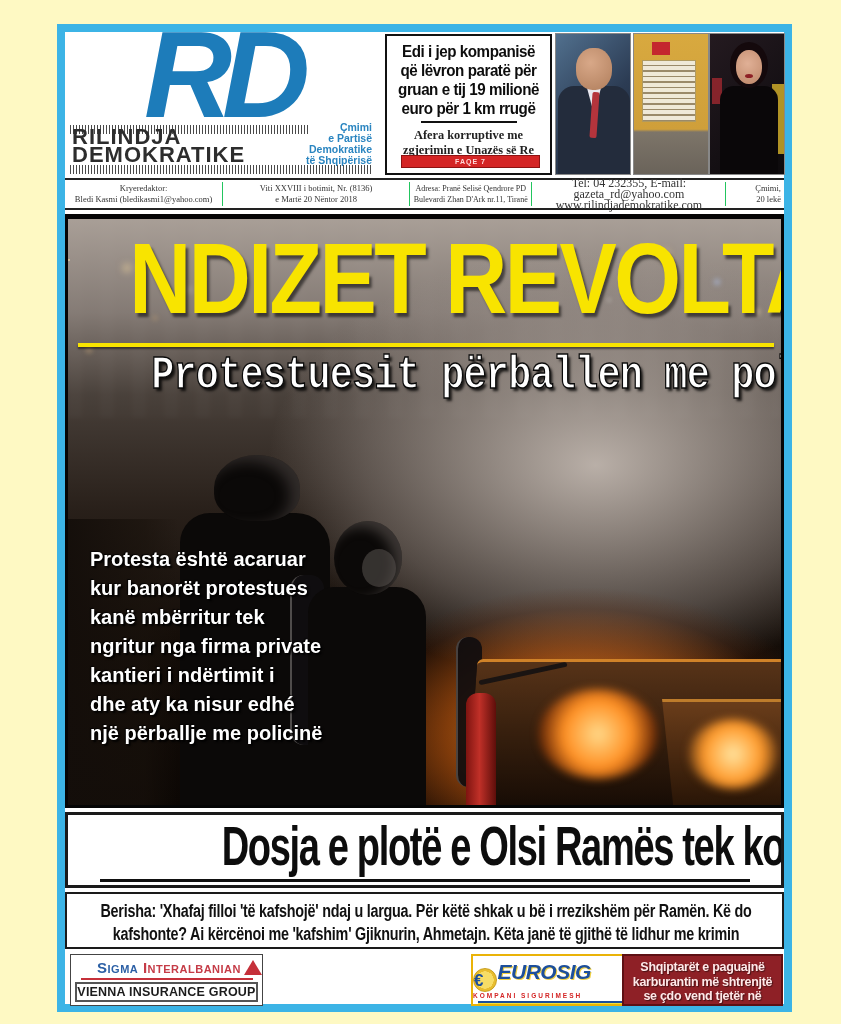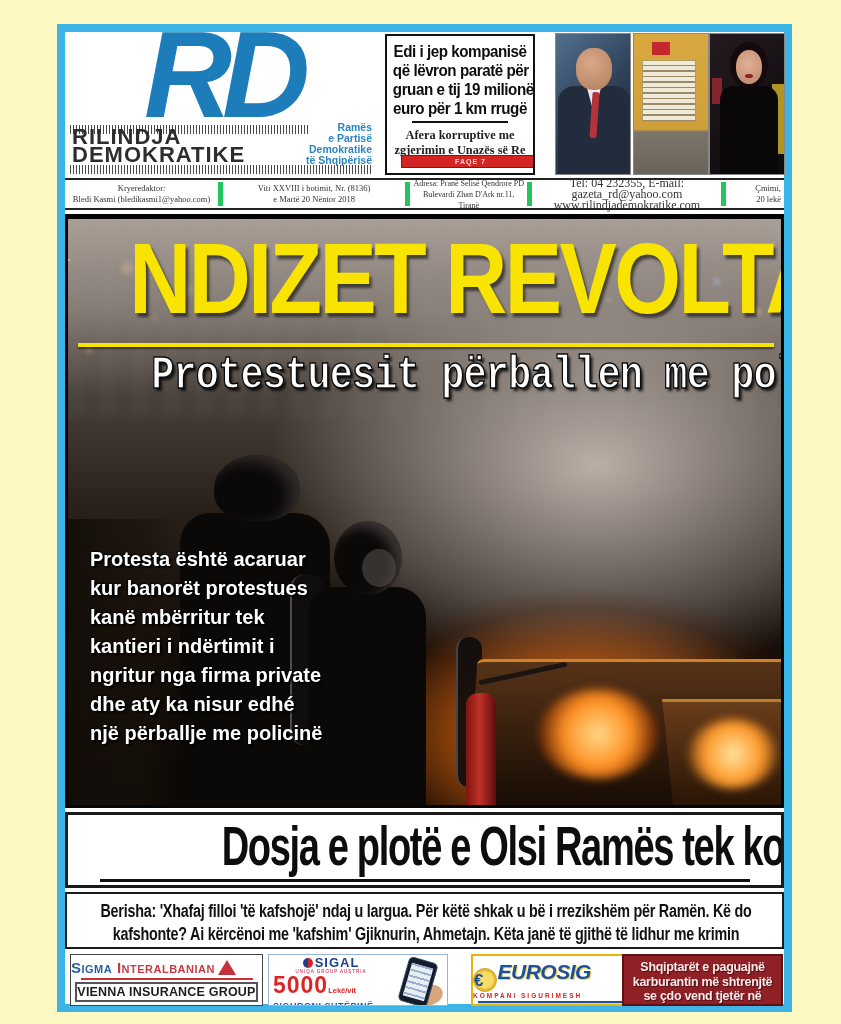--- a/index.html
+++ b/index.html
@@ -14,21 +14,21 @@
              font-size:122px; font-weight:700; font-style:italic; letter-spacing:-10px;
              line-height:118px; text-align:center; }
   .barcode { height:9px; background:repeating-linear-gradient(90deg,#4a4a4a 0 1px,transparent 1px 3px); }
   .bar-top { left:5px; top:93px; width:240px; }
   .bar-bottom { left:5px; top:133px; width:302px; }
   .paper-name { left:7px; top:96px; color:#2d2d2d; font-weight:700; font-size:22px;
                 letter-spacing:1px; line-height:18px; }
   .tagline { left:160px; top:90px; width:147px; text-align:right; color:#2a85c0;
              font-size:10.5px; font-weight:700; line-height:11px; }
 
-  .top-story-box { left:320px; top:2px; width:150px; height:141px; border:2px solid #111;
+  .top-story-box { left:320px; top:2px; width:167px; height:141px; border:2px solid #111;
                    background:#fff; text-align:center; overflow:hidden; }
   .ts-head { margin-top:6px; }
   .ts-line { display:block; white-space:nowrap; transform:scaleX(0.92); transform-origin:center;
              font-size:16.5px; font-weight:800; letter-spacing:-0.5px; line-height:19px; color:#0d0d0d; }
   .ts-underline { width:96px; height:2px; background:#111; margin:3px auto 4px auto; }
   .ts-sub { font-family:"Liberation Serif", serif; font-weight:700; color:#222; }
   .ts-sub-line { display:block; white-space:nowrap; transform:scaleX(0.95); transform-origin:center;
                  font-size:13px; line-height:15px; }
   .page-ref { position:absolute; left:14px; bottom:5px; width:139px; height:13px; background:#d42525;
               border:1px solid #8e1212; color:#ffd9d9; font-size:7px; font-weight:700;
@@ -56,21 +56,21 @@
   .mp3 .face { position:absolute; left:26px; top:16px; width:26px; height:34px; border-radius:48%;
                background:radial-gradient(circle at 45% 40%,#e0b096,#bd8668); }
   .mp3 .lips { position:absolute; left:35px; top:40px; width:8px; height:4px; border-radius:50%; background:#8e2026; }
   .mp3 .dress { position:absolute; left:10px; top:52px; width:58px; height:90px; border-radius:14px 14px 0 0; background:#0a0709; }
 
   
   .info-bar { left:0px; top:146px; width:719px; height:32px; border-top:2px solid #222;
               border-bottom:2px solid #222; display:flex; align-items:center;
               font-family:"Liberation Serif", serif; color:#333; }
   .info-col { text-align:center; font-size:8.5px; line-height:11px; padding:0 3px;
-              border-right:5px solid #22c55e; height:24px; display:flex; flex-direction:column; justify-content:center; }
+              border-right:1px solid #22c55e; height:24px; display:flex; flex-direction:column; justify-content:center; }
   .info-col:last-child { border-right:none;text-align:right; }
   .ic1 { width:22%; } .ic2 { width:26%; } .ic3 { width:17%; font-size:8px; } .ic4 { width:27%; font-size:12px; } .ic5 { width:8%; }
 
   
   .lead { left:0px; top:182px; width:719px; height:594px; background:#050505; padding:5px 3px 3px 3px; }
   .photo { position:relative; width:100%; height:100%; overflow:hidden; background:#17100a; }
   .photo-bg { position:absolute; inset:0;
     background:
       radial-gradient(ellipse 300px 180px at 72% 88%, rgba(255,160,40,0.95), rgba(220,100,15,0.55) 45%, rgba(90,35,5,0.25) 70%, transparent 82%),
       radial-gradient(ellipse 420px 280px at 74% 42%, rgba(208,198,190,0.85), rgba(160,150,144,0.4) 55%, transparent 78%),
@@ -134,21 +134,21 @@
                 font-size:56px; font-weight:800; letter-spacing:-2px; color:#0d0d0d; line-height:62px; }
   .dosja-underline { position:absolute; left:50%; transform:translateX(-50%); top:64px; width:650px; height:3px; background:#111; }
   .deck-box { left:0px; top:860px; width:719px; height:57px; border:2px solid #1a1a1a; background:#fff;
               overflow:hidden; text-align:center; }
   .deck-inner { display:inline-block; width:878px; margin-left:-80px; transform:scaleX(0.82); transform-origin:center;
                 font-size:17.5px; font-weight:700; color:#111; line-height:23px; margin-top:6px; letter-spacing:-0.3px; }
 
   
   .ad { top:922px; height:52px; background:#fff; overflow:hidden; }
   .sigma-ad { left:5px; width:193px; border:1px solid #444; padding-top:4px; }
-  .sigma-brand { text-align:left; font-variant:small-caps; font-weight:600; font-size:15px; letter-spacing:0.5px; }
+  .sigma-brand { text-align:right; font-variant:small-caps; font-weight:600; font-size:15px; letter-spacing:0.5px; }
   .sigma-blue { color:#2b5fa5; } .sigma-red { color:#c53c47; }
   .sigma-tri { display:inline-block; width:0; height:0; border-left:9px solid transparent;
                border-right:9px solid transparent; border-bottom:15px solid #c5303a; vertical-align:-2px; margin-left:3px; }
   .sigma-line { width:172px; height:2px; background:#c5303a; margin:2px auto; }
   .vienna { width:183px; margin:0 auto; border:2px solid #555; text-align:center; font-size:12.5px;
             font-weight:700; color:#1c1c1c; letter-spacing:0.2px; line-height:16px; }
 
   .sigal-ad { left:203px; width:180px; border:1px solid #9ab4d8; }
   .sigal-left { position:absolute; left:4px; top:1px; width:116px; }
   .sigal-logo { text-align:center; font-size:13px; font-weight:800; color:#1d3f8f; letter-spacing:1px; line-height:13px; }
@@ -189,21 +189,21 @@
 <div class="page">
   <div class="frame">
 
     <div class="rd-logo">RD</div>
     <div class="barcode bar-top"></div>
     <div class="paper-name">
       <div>RILINDJA</div>
       <div>DEMOKRATIKE</div>
     </div>
     <div class="tagline">
-      <div>Ramës</div>
+      <div>Çmimi</div>
       <div>e Partisë</div>
       <div>Demokratike</div>
       <div>të Shqipërisë</div>
     </div>
     <div class="barcode bar-bottom"></div>
 
     <div class="top-story-box">
       <div class="ts-head">
         <span class="ts-line">Edi i jep kompanisë</span>
         <span class="ts-line">që lëvron paratë për</span>
@@ -284,22 +284,22 @@
           <span class="lead-headline">NDIZET REVOLTA</span>
         </div>
         <div class="lead-underline"></div>
         <div class="lead-subheadline-wrap">
           <span class="lead-subheadline">Protestuesit përballen me policinë</span>
         </div>
         <div class="lead-body">
           <span>Protesta është acaruar</span>
           <span>kur banorët protestues</span>
           <span>kanë mbërritur tek</span>
+          <span>ngritur nga firma private</span>
           <span>kantieri i ndërtimit i</span>
-          <span>ngritur nga firma private</span>
           <span>dhe aty ka nisur edhé</span>
           <span>një përballje me policinë</span>
         </div>
       </div>
     </div>
 
     <div class="dosja-box">
       <span class="dosja-text">Dosja e plotë e Olsi Ramës tek kokaina</span>
       <div class="dosja-underline"></div>
     </div>
@@ -309,35 +309,20 @@
 
     <div class="ad sigma-ad">
       <div class="sigma-brand">
         <span class="sigma-blue">Sigma</span>
         <span class="sigma-red">Interalbanian</span><span class="sigma-tri"></span>
       </div>
       <div class="sigma-line"></div>
       <div class="vienna">VIENNA INSURANCE GROUP</div>
     </div>
 
-    <div class="ad sigal-ad">
-      <div class="sigal-left">
-        <div class="sigal-logo"><span class="sigal-s-icon"></span><span>SIGAL</span></div>
-        <div class="sigal-sub">UNIQA GROUP AUSTRIA</div>
-        <div class="sigal-price-row">
-          <span class="sigal-price">5000</span><span class="sigal-unit">Lekë/vit</span>
-        </div>
-        <div class="sigal-l1">SIGURONI SHTËPINË</div>
-
-      </div>
-      <div class="hand"></div>
-      <div class="phone">
-        <div class="phone-screen"></div>
-      </div>
-    </div>
 
     <div class="ad eurosig-ad">
       <div class="euro-row">
         <span class="euro-coin">€</span>
         <span class="eurosig-brand">EUROSIG</span>
       </div>
       <div class="eurosig-sub">KOMPANI SIGURIMESH</div>
       <div class="eurosig-blue-line"></div>
       <div class="eurosig-stripe">www.eurosig.al</div>
     </div>

